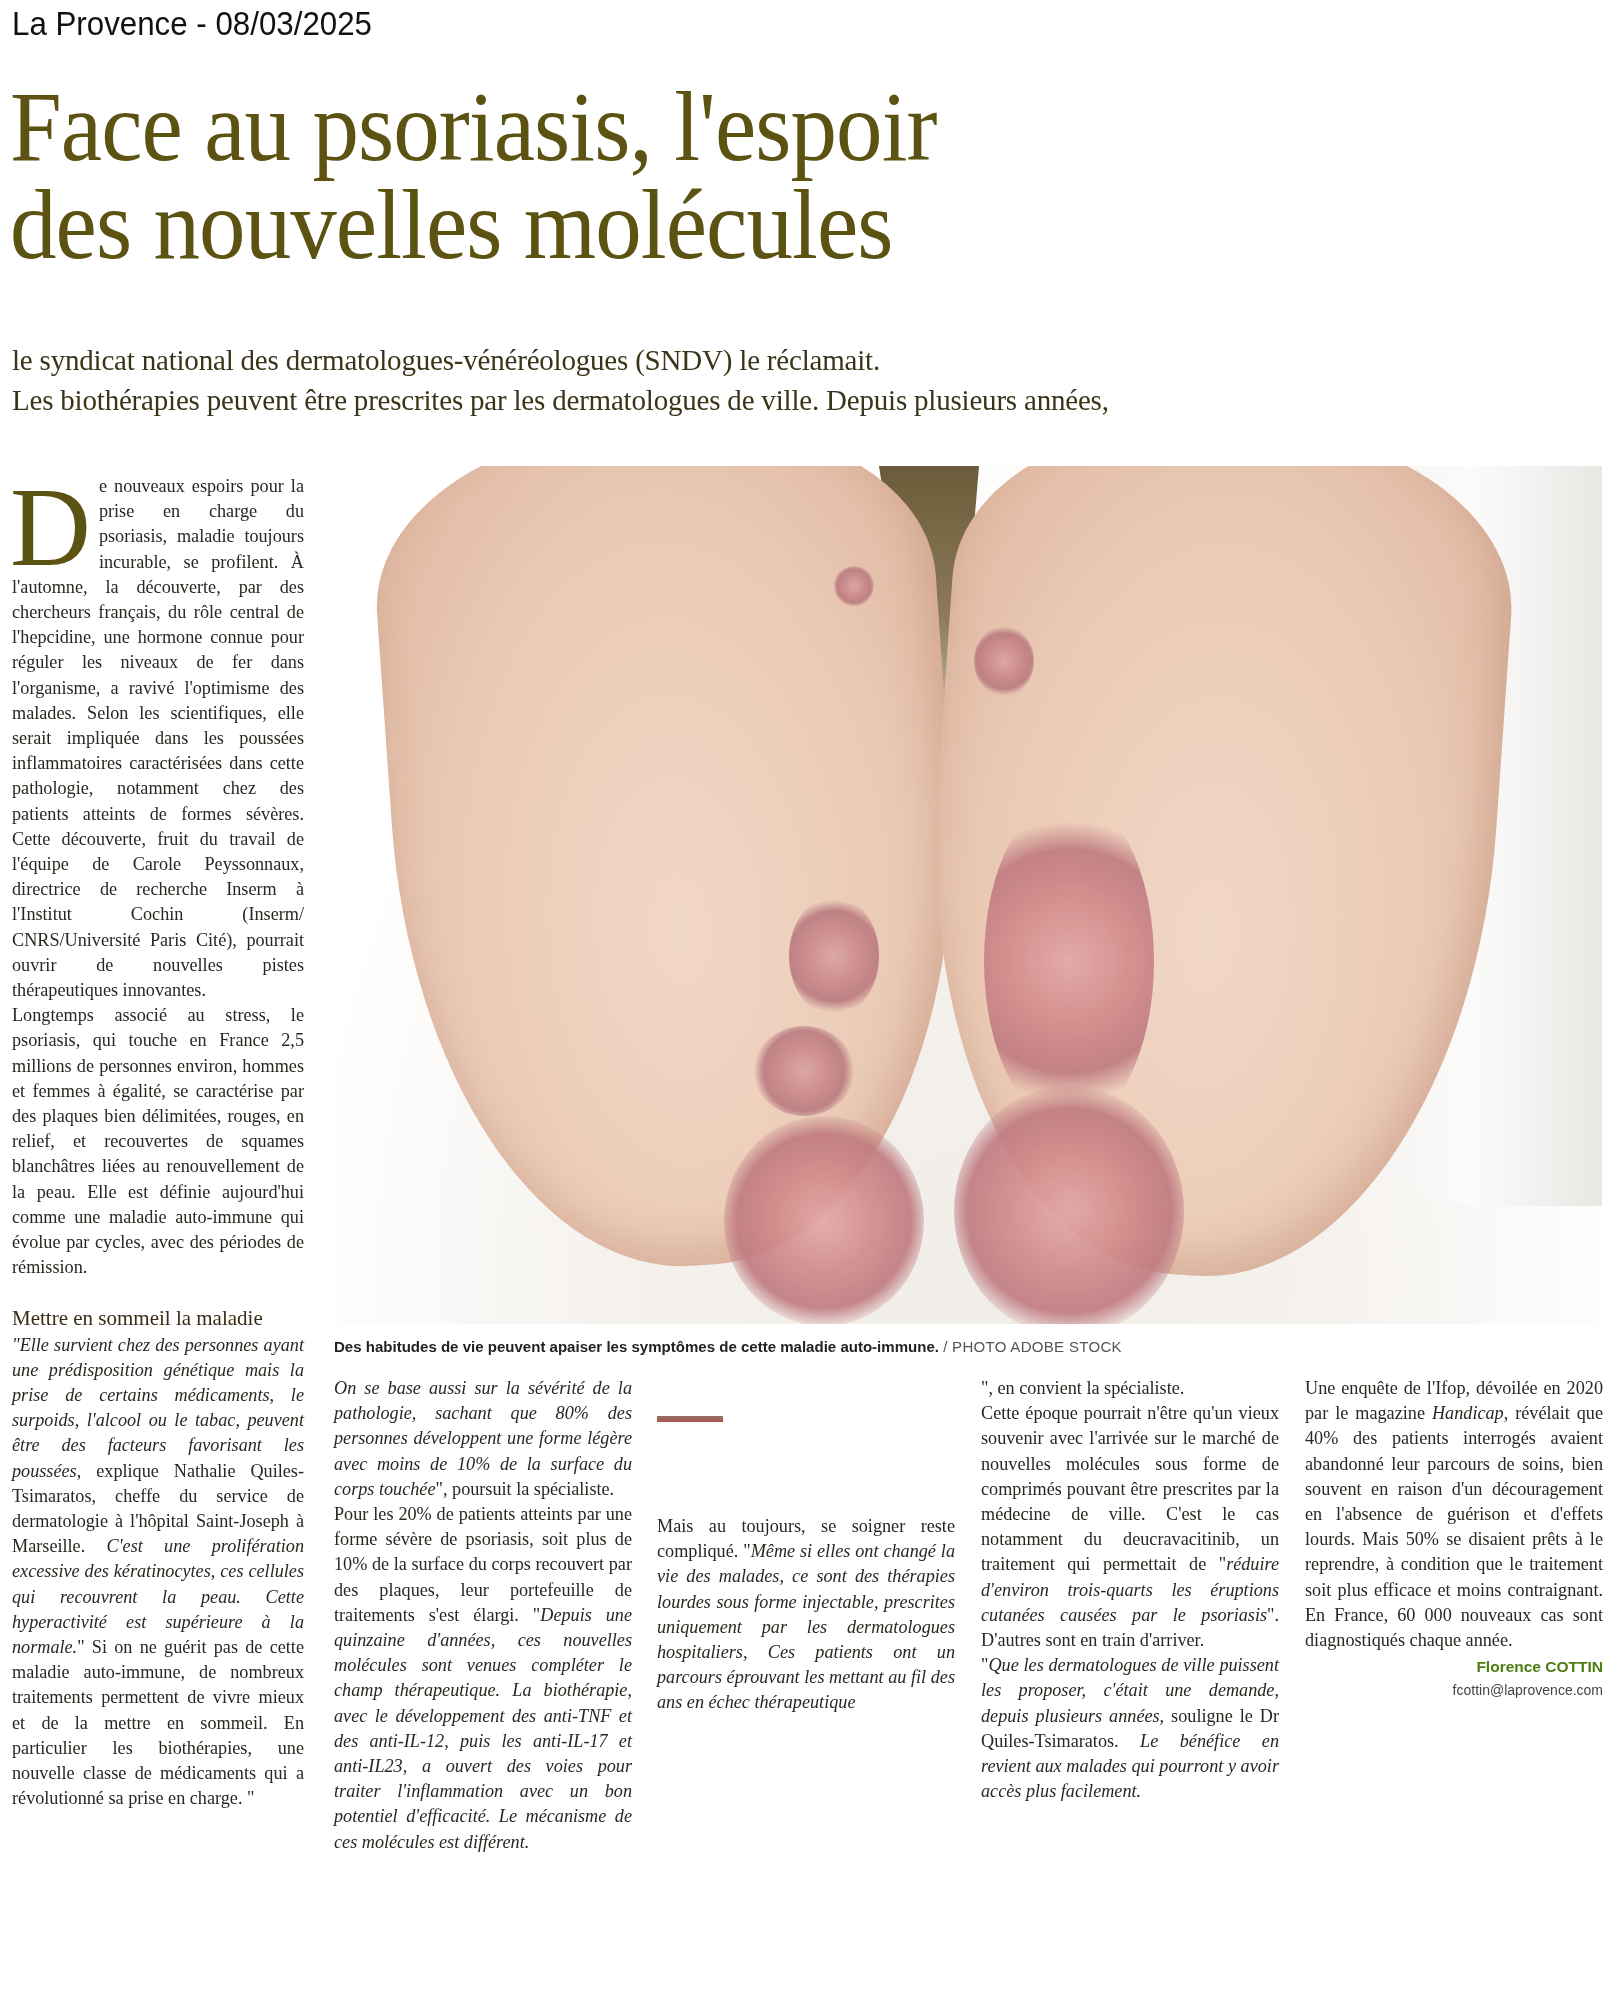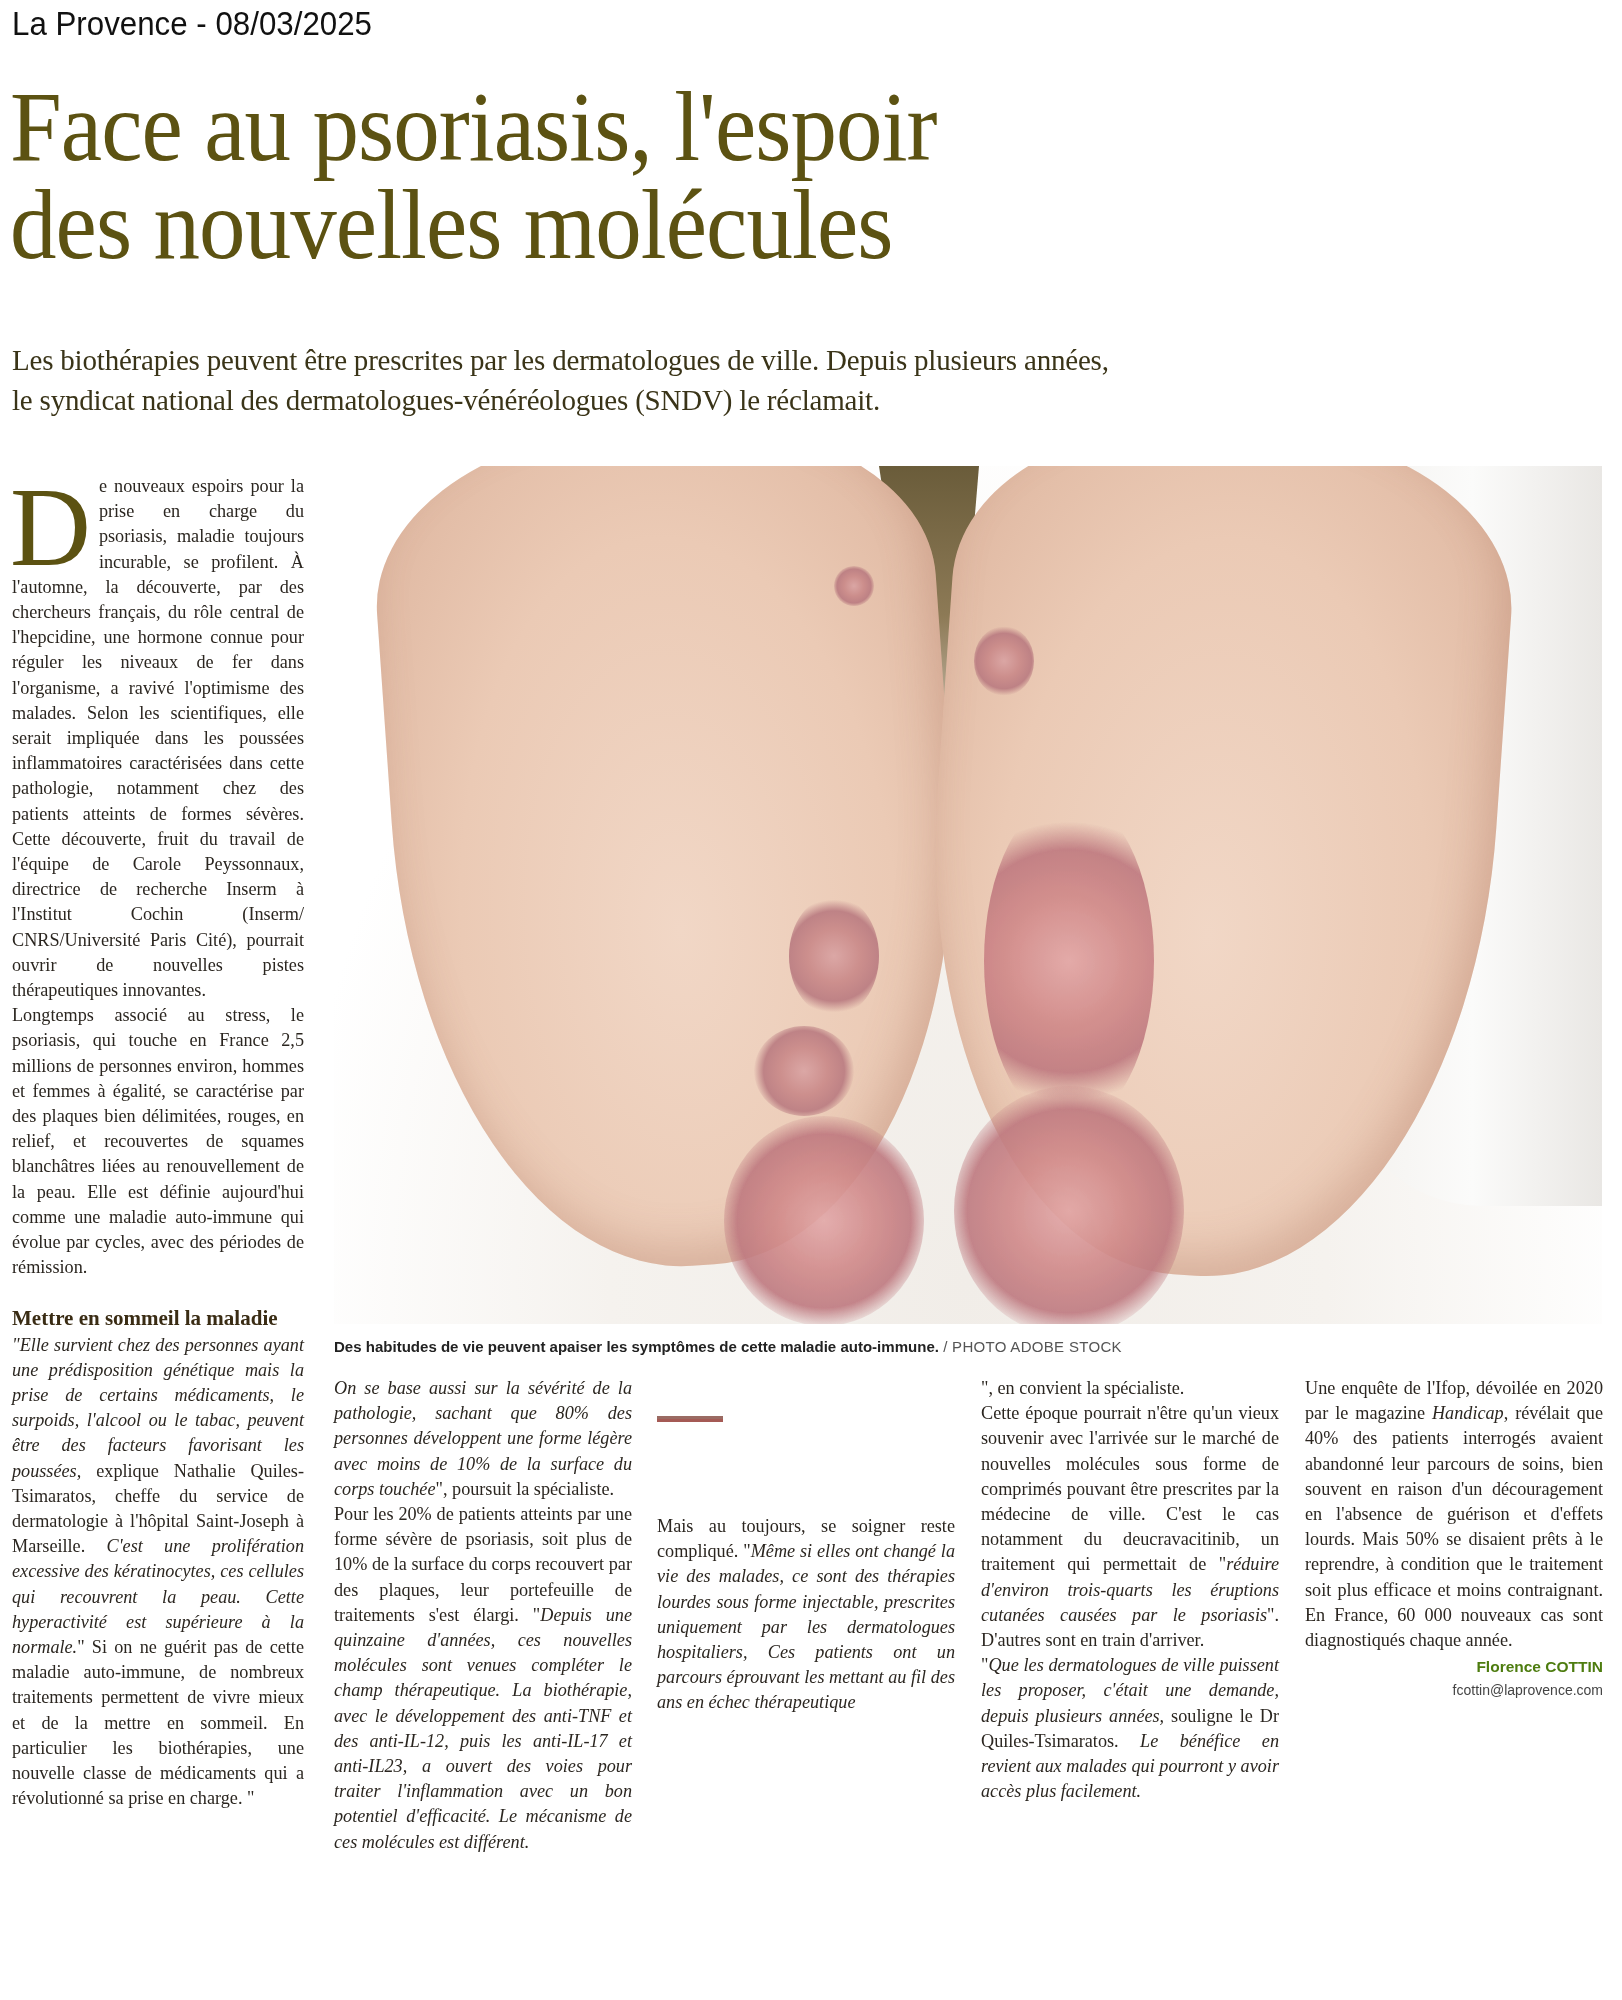--- a/index.html
+++ b/index.html
@@ -31,21 +31,21 @@
   }
   .col p { margin: 0; }
   .col i { font-style: italic; }
 
   .col1 { left: 12px; top: 474px; width: 292px; }
   .dropcap {
     float: left; font-family: "Liberation Serif", serif; font-size: 112px; line-height: 86px;
     color: #5c5212; margin: 4px 8px 0 -2px; padding-top: 6px;
   }
   .subhead {
-    font-family: "Liberation Serif", serif; font-weight: bold; font-size: 21px; line-height: 22px;
+    font-family: "Liberation Serif", serif; font-weight: normal; font-size: 21px; line-height: 22px;
     color: #3a2c14; margin: 26px 0 4px 0 !important; text-align: left !important;
   }
 
   .photo {
     position: absolute; left: 334px; top: 466px; width: 1268px; height: 858px;
     background: radial-gradient(ellipse at 50% 95%, #f1ede8 0%, #f5f2ee 40%, #ffffff 75%);
     overflow: hidden;
   }
   .photo .sleeve-right {
     position: absolute; right: 0; top: 0; width: 260px; height: 740px;
@@ -104,22 +104,22 @@
 <body>
 
 <div class="source-line">La Provence - 08/03/2025</div>
 
 <h1 class="headline" style="margin:0;font-weight:normal;">
   <div>Face au psoriasis, l'espoir</div>
   <div>des nouvelles molécules</div>
 </h1>
 
 <div class="standfirst">
+  <div>le syndicat national des dermatologues-vénéréologues (SNDV) le réclamait.</div>
   <div>Les biothérapies peuvent être prescrites par les dermatologues de ville. Depuis plusieurs années,</div>
-  <div>le syndicat national des dermatologues-vénéréologues (SNDV) le réclamait.</div>
 </div>
 
 <div class="col col1">
   <p>
     <span class="dropcap">D</span><span>e nouveaux espoirs pour la prise en charge du psoriasis, maladie toujours incurable, se profilent. À l'automne, la découverte, par des chercheurs français, du rôle central de l'hepcidine, une hormone connue pour réguler les niveaux de fer dans l'organisme, a ravivé l'optimisme des malades. Selon les scientifiques, elle serait impliquée dans les poussées inflammatoires caractérisées dans cette pathologie, notamment chez des patients atteints de formes sévères. Cette découverte, fruit du travail de l'équipe de Carole Peyssonnaux, directrice de recherche Inserm à l'Institut Cochin (Inserm/ CNRS/Université Paris Cité), pourrait ouvrir de nouvelles pistes thérapeutiques innovantes.</span>
   </p>
   <p>Longtemps associé au stress, le psoriasis, qui touche en France 2,5 millions de personnes environ, hommes et femmes à égalité, se caractérise par des plaques bien délimitées, rouges, en relief, et recouvertes de squames blanchâtres liées au renouvellement de la peau. Elle est définie aujourd'hui comme une maladie auto-immune qui évolue par cycles, avec des périodes de rémission.</p>
   <p class="subhead">Mettre en sommeil la maladie</p>
   <p>
     <i>"Elle survient chez des personnes ayant une prédisposition génétique mais la prise de certains médicaments, le surpoids, l'alcool ou le tabac, peuvent être des facteurs favorisant les poussées,</i><span> explique Nathalie Quiles-Tsimaratos, cheffe du service de dermatologie à l'hôpital Saint-Joseph à Marseille. </span><i>C'est une prolifération excessive des kératinocytes, ces cellules qui recouvrent la peau. Cette hyperactivité est supérieure à la normale.</i><span>" Si on ne guérit pas de cette maladie auto-immune, de nombreux traitements permettent de vivre mieux et de la mettre en sommeil. En particulier les biothérapies, une nouvelle classe de médicaments qui a révolutionné sa prise en charge. "</span>

